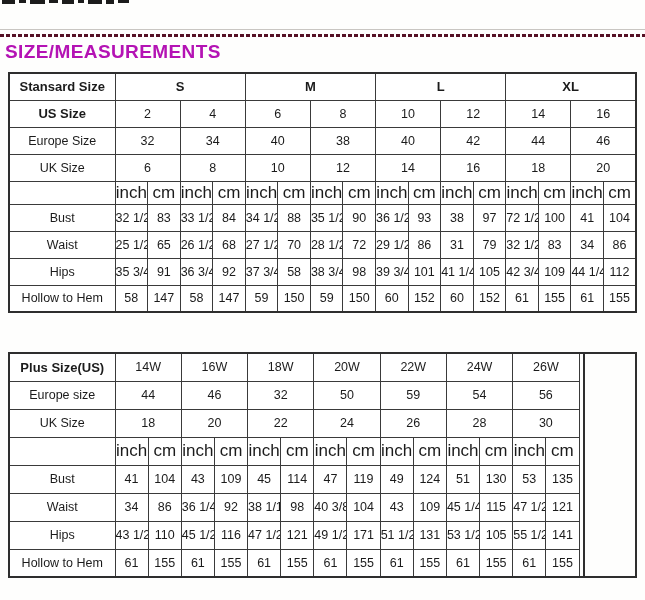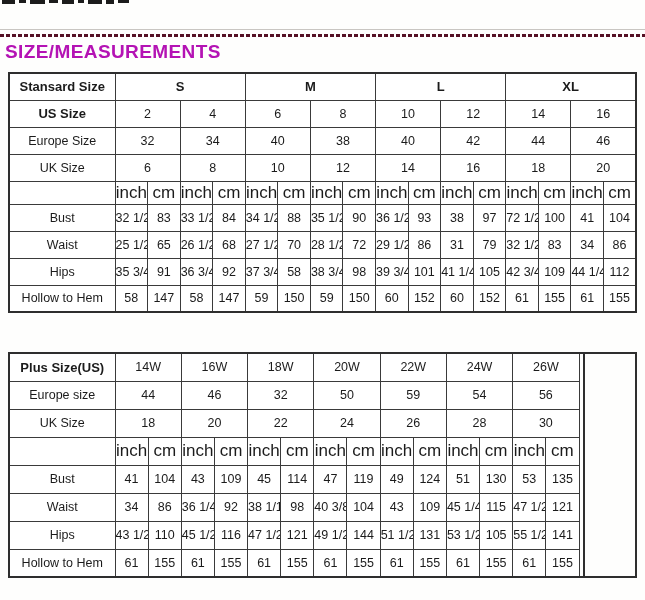--- a/index.html
+++ b/index.html
@@ -357,21 +357,21 @@
         </tr>
         <tr>
           <td>Hips</td>
           <td>43 1/2</td>
           <td>110</td>
           <td>45 1/2</td>
           <td>116</td>
           <td>47 1/2</td>
           <td>121</td>
           <td>49 1/2</td>
-          <td>144</td>
+          <td>171</td>
           <td>51 1/2</td>
           <td>131</td>
           <td>53 1/2</td>
           <td>105</td>
           <td>55 1/2</td>
           <td>141</td>
         </tr>
         <tr>
           <td>Hollow to Hem</td>
           <td>61</td>

